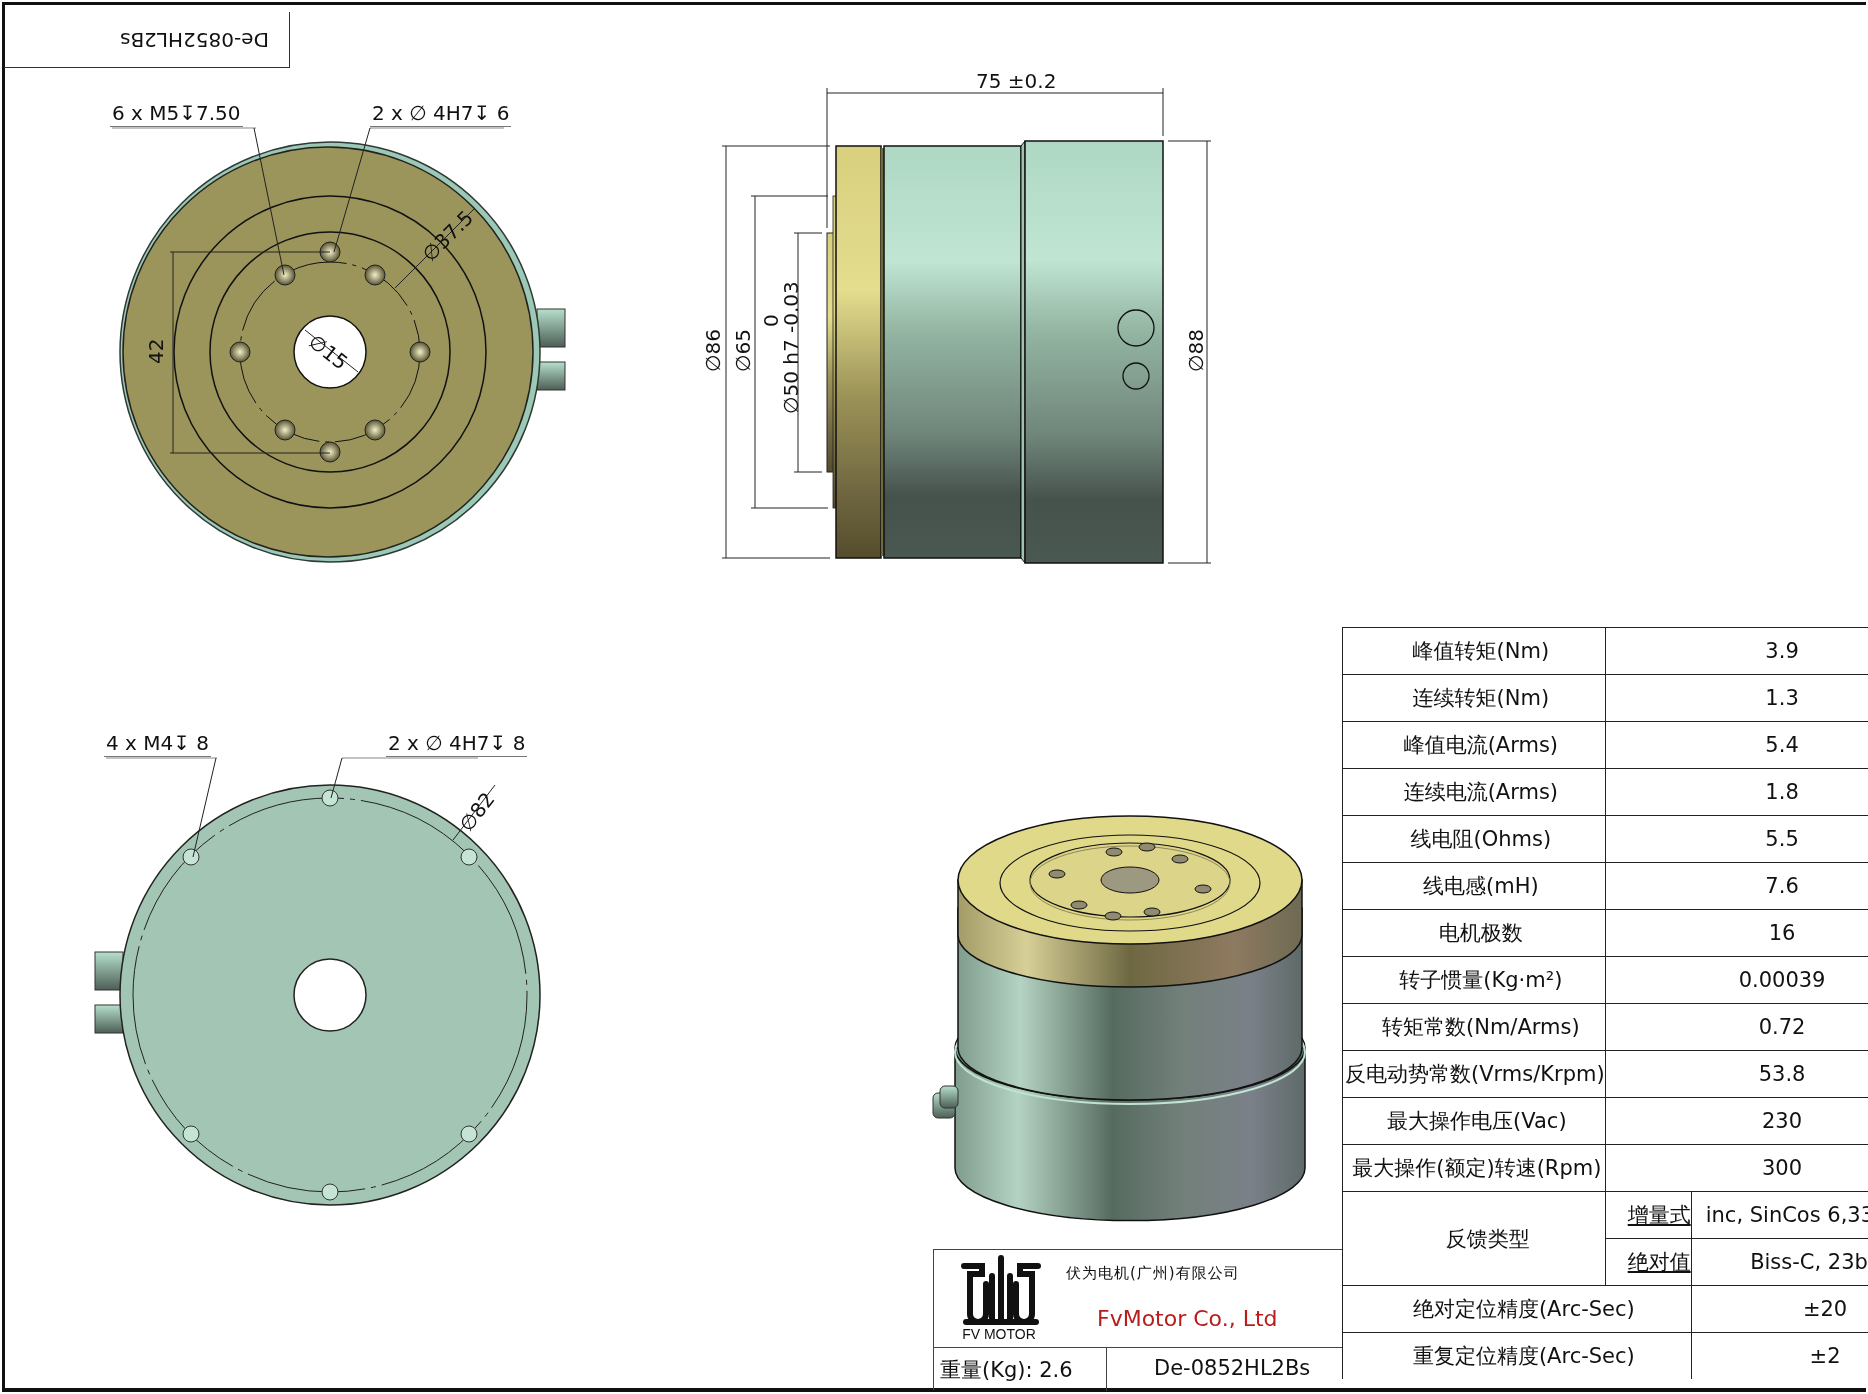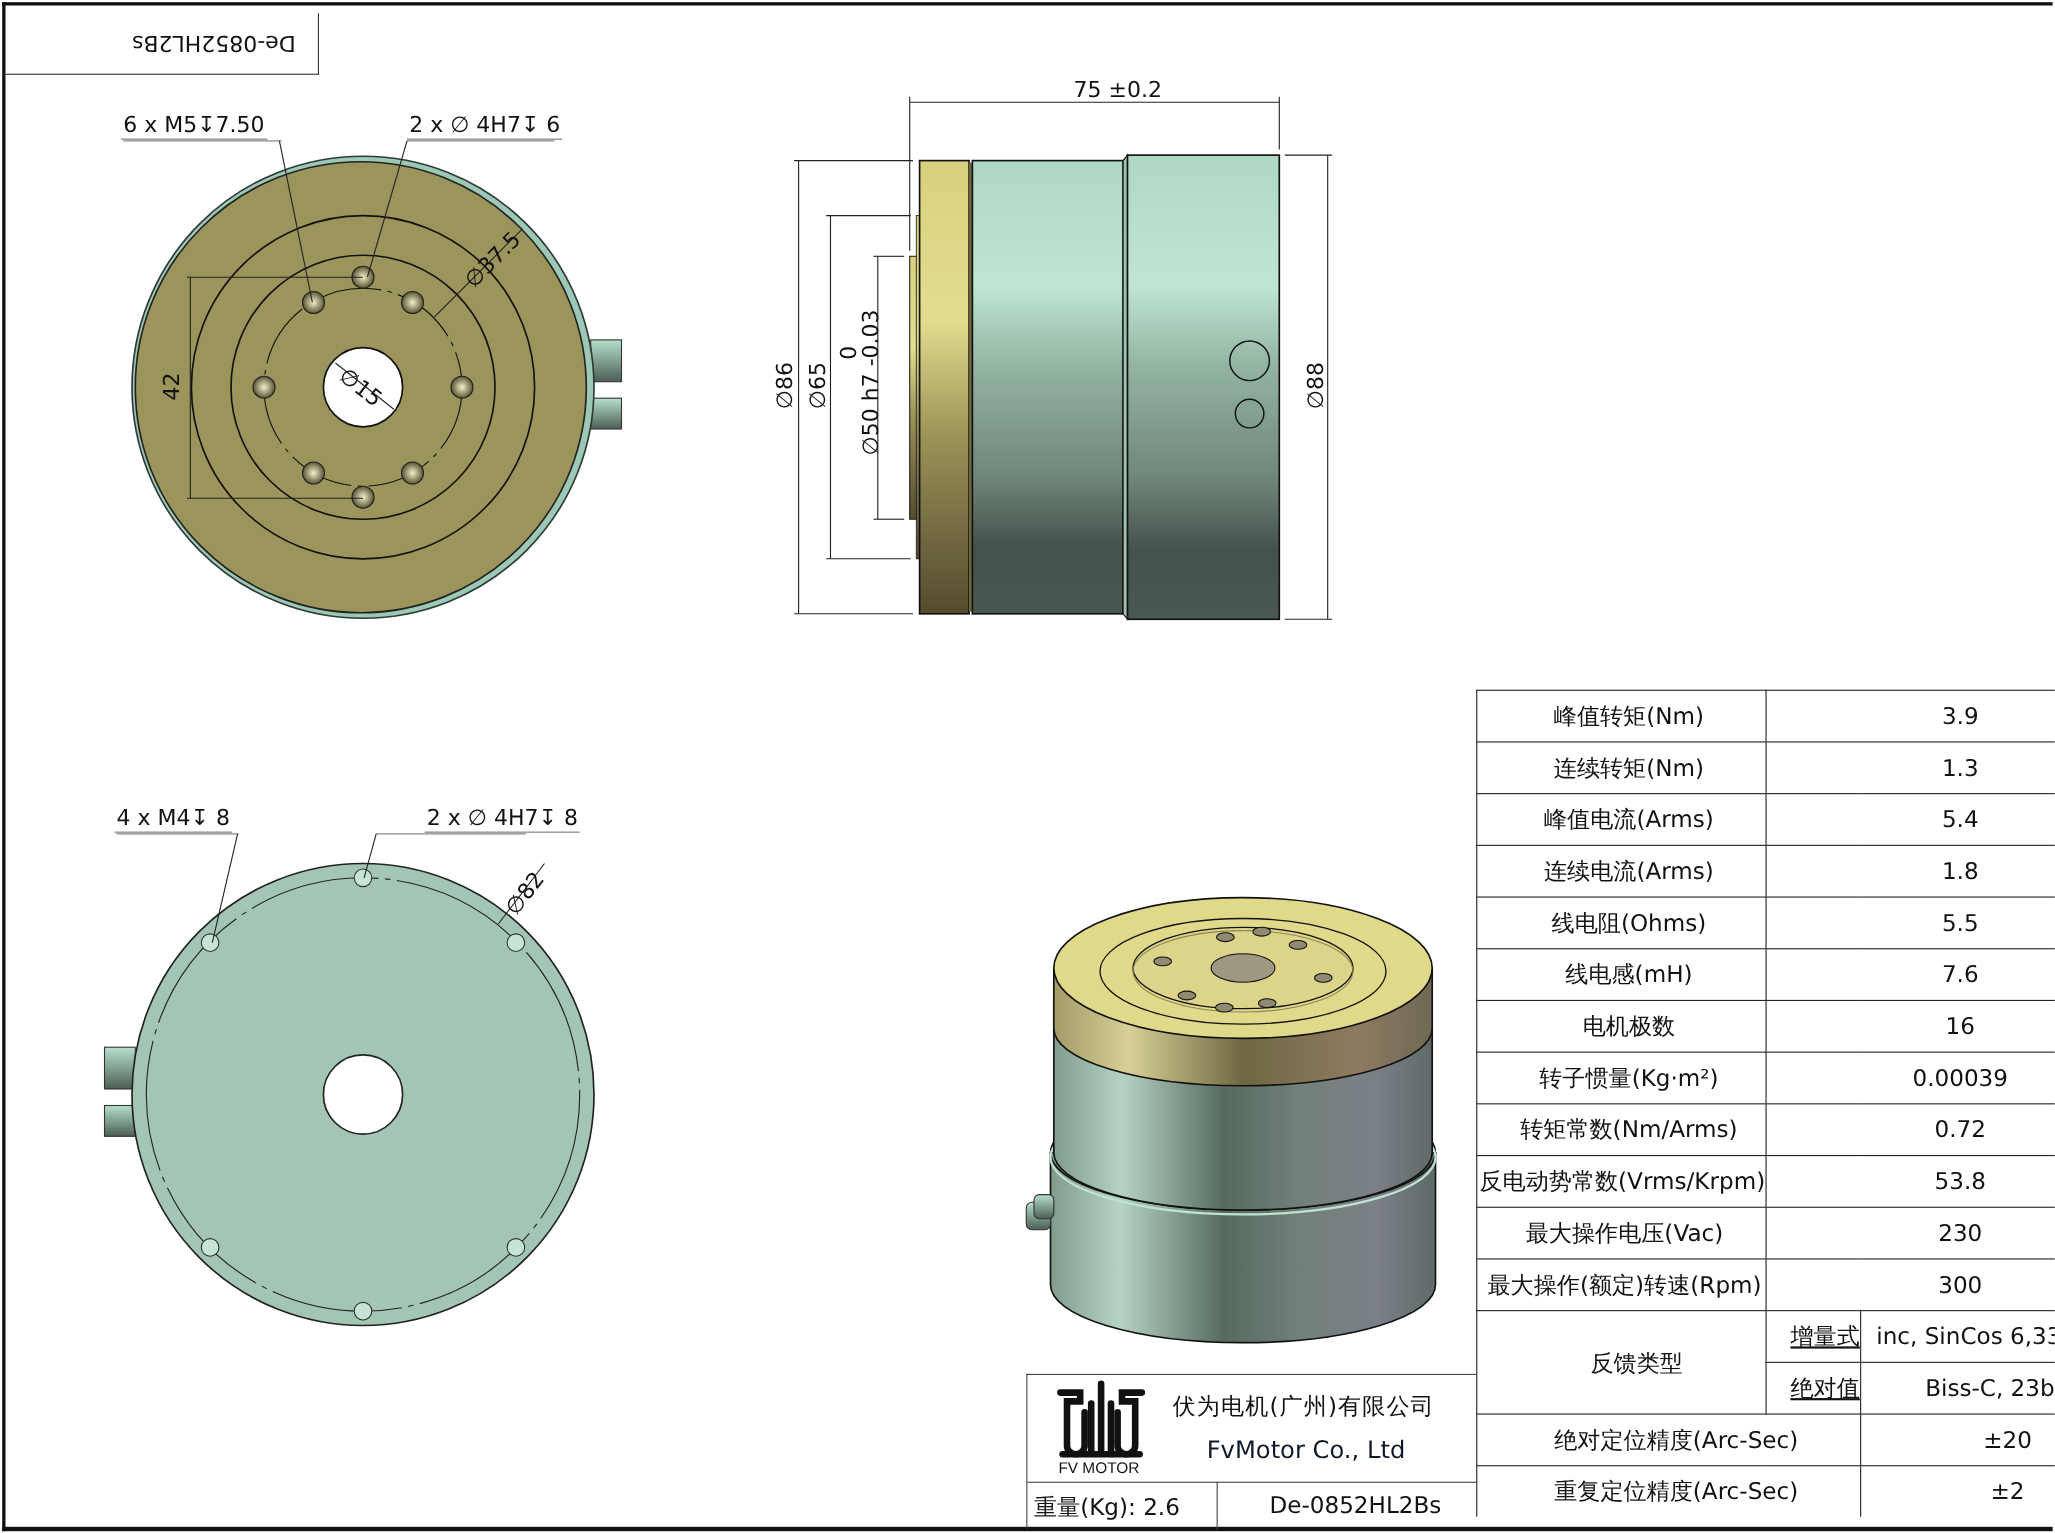--- a/index.html
+++ b/index.html
@@ -19,22 +19,22 @@
   .specs td.k{width:284px;padding-left:14px;}
   .specs td.v{padding-left:32px;}
   .specs td.fbk{padding-left:28px;width:142px;}
   .specs td.fbs{padding-left:22px;width:118px;text-decoration:underline;}
   .specs td.fbv{padding-left:14px;}
   
   .tblock{position:absolute;left:933px;top:1249px;width:409px;height:141px;border-top:1.5px solid #444;border-left:1.5px solid #444;box-sizing:border-box;}
   .tblock .upper{position:absolute;left:0;top:0;width:100%;height:97px;border-bottom:1.5px solid #444;}
   .tblock .logo{position:absolute;left:22px;top:4px;width:90px;height:90px;}
   .tblock .logo-text{position:absolute;left:15px;top:76px;width:100px;text-align:center;font-weight:normal;font-size:14px;font-family:"Liberation Sans",sans-serif;}
-  .tblock .cn{position:absolute;left:132px;top:14px;font-size:21px;letter-spacing:1px;}
-  .tblock .en{position:absolute;left:163px;top:56px;font-size:22px;color:#0f172a;}
+  .tblock .cn{position:absolute;left:132px;top:14px;font-size:15px;letter-spacing:1px;}
+  .tblock .en{position:absolute;left:163px;top:56px;font-size:22px;color:#b91c1c;}
   .tblock .weight{position:absolute;left:6px;top:106px;font-size:21px;}
   .tblock .wdiv{position:absolute;left:172px;top:97px;width:0;height:44px;border-left:1.5px solid #444;}
   .tblock .model{position:absolute;left:220px;top:106px;font-size:21px;}
 </style>
 </head>
 <body>
 
 <div class="frame"></div>
 
 <svg class="drawing" viewBox="0 0 1868 1394">

